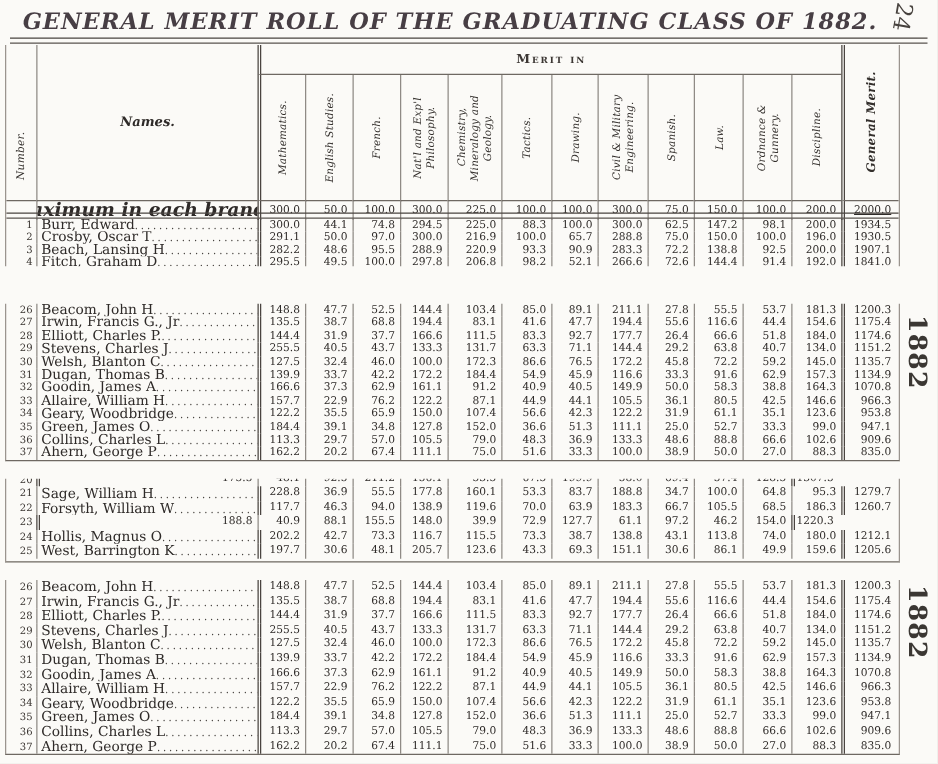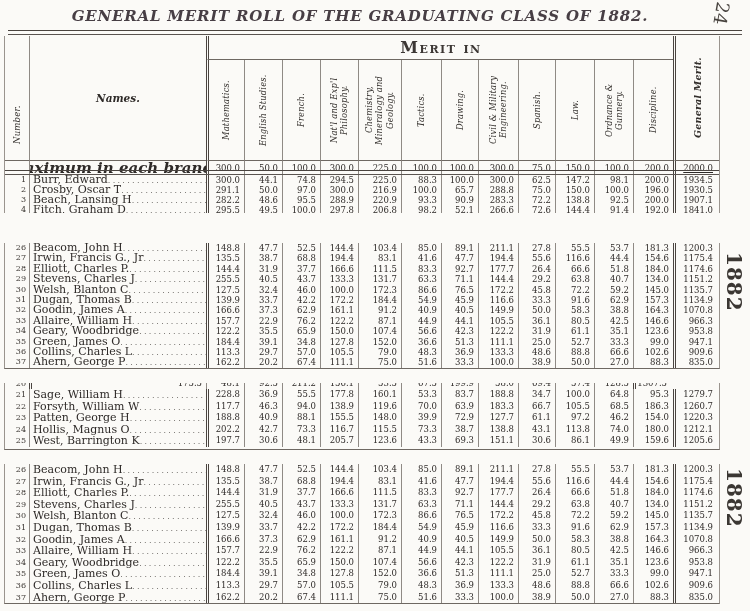--- a/index.html
+++ b/index.html
@@ -3,42 +3,42 @@
 <meta charset="utf-8">
 <style>
   html,body{margin:0;padding:0;background:#e7e6e2;}
   .page{
     position:relative; width:750px; height:611px; margin:0 auto;
     background:#fbfaf7; overflow:hidden; color:#2e2a28;
     font-family:"DejaVu Serif", serif;
   }
   .title{
     position:absolute; top:7px; left:0; width:720px; text-align:center;
-    font-style:italic; font-weight:bold; font-size:15px; letter-spacing:.8px;
+    font-style:italic; font-weight:bold; font-size:18px; letter-spacing:.8px;
     color:#473e44;
   }
   .double-rule{
     position:absolute; left:8px; width:734px; height:3px;
     border-top:1.5px solid #4a4440; border-bottom:1px solid #5a5450;
   }
   .rule-top{top:30px;}
   
   .strip{
     position:absolute; left:4px; width:714px;
     border-left:1px solid #9a948e; border-right:1px solid #9a948e;
     background:#fbfaf7;
   }
   .grid{display:grid; grid-template-columns:24px 177px 38px 38px 38px 38px 43px 40px 37px 40px 37px 39px 39px 40px 46px;}
   
   .hgrid{grid-template-rows:24px 100px;}
   .hc{position:relative; display:flex; align-items:center; justify-content:center; overflow:hidden;}
   .h-num{grid-row:1/3; grid-column:1; align-items:flex-end; padding-bottom:6px;}
   .h-names{grid-row:1/3; grid-column:2; border-left:1px solid #8f8a85; font-style:italic; font-weight:bold; font-size:10.5px;}
   .h-merit{grid-row:1; grid-column:3/15; border-left:3px double #4a4440; border-bottom:1px solid #6e6862;
-           font-variant:small-caps; font-size:16px; letter-spacing:1.5px; font-weight:bold; color:#3c3734;}
+           font-variant:small-caps; font-size:10px; letter-spacing:1.5px; font-weight:bold; color:#3c3734;}
   .h-sub{grid-row:2; border-left:1px solid #8f8a85;}
   .h-sub.dbl{border-left:3px double #4a4440;}
   .h-gm{grid-row:1/3; grid-column:15; border-left:3px double #4a4440;}
   .vlab{
     writing-mode:vertical-rl; transform:rotate(180deg);
     font-style:italic; font-size:8.3px; line-height:1.25; letter-spacing:.2px;
     height:80px; text-align:center; color:#332f2c;
   }
   .vlab.num{height:58px; font-size:8.5px;}
   .vlab.gm{height:84px; font-size:9.5px; font-weight:bold;}
@@ -537,24 +537,20 @@
           <div class="c c-val">63.9</div>
           <div class="c c-val">183.3</div>
           <div class="c c-val">66.7</div>
           <div class="c c-val">105.5</div>
           <div class="c c-val">68.5</div>
           <div class="c c-val">186.3</div>
           <div class="c c-gm dbl">1260.7</div>
         </div>
         <div class="trow">
           <div class="c c-num">23</div>
-          <div class="c c-name">
-            <span class="nm">Patten, George H</span>
-            <span class="leader"></span>
-          </div>
           <div class="c c-val dbl">188.8</div>
           <div class="c c-val">40.9</div>
           <div class="c c-val">88.1</div>
           <div class="c c-val">155.5</div>
           <div class="c c-val">148.0</div>
           <div class="c c-val">39.9</div>
           <div class="c c-val">72.9</div>
           <div class="c c-val">127.7</div>
           <div class="c c-val">61.1</div>
           <div class="c c-val">97.2</div>

